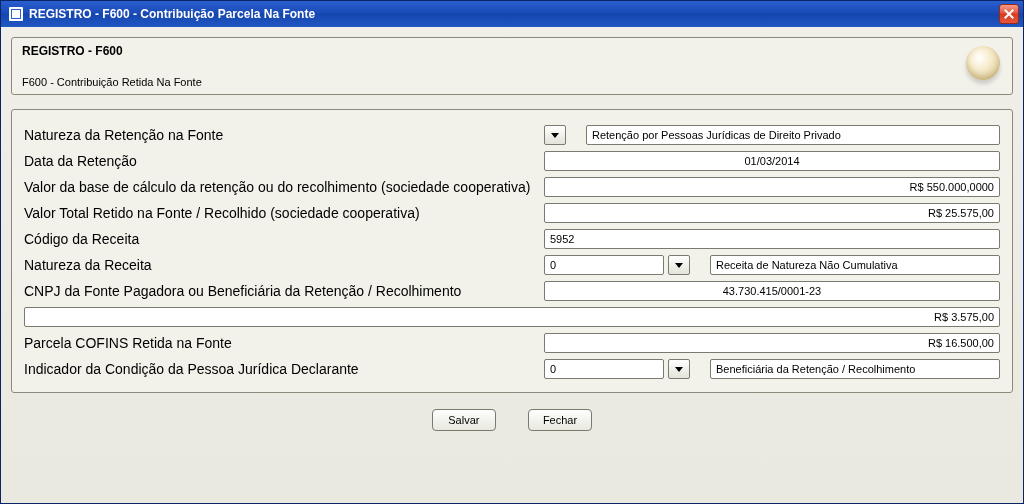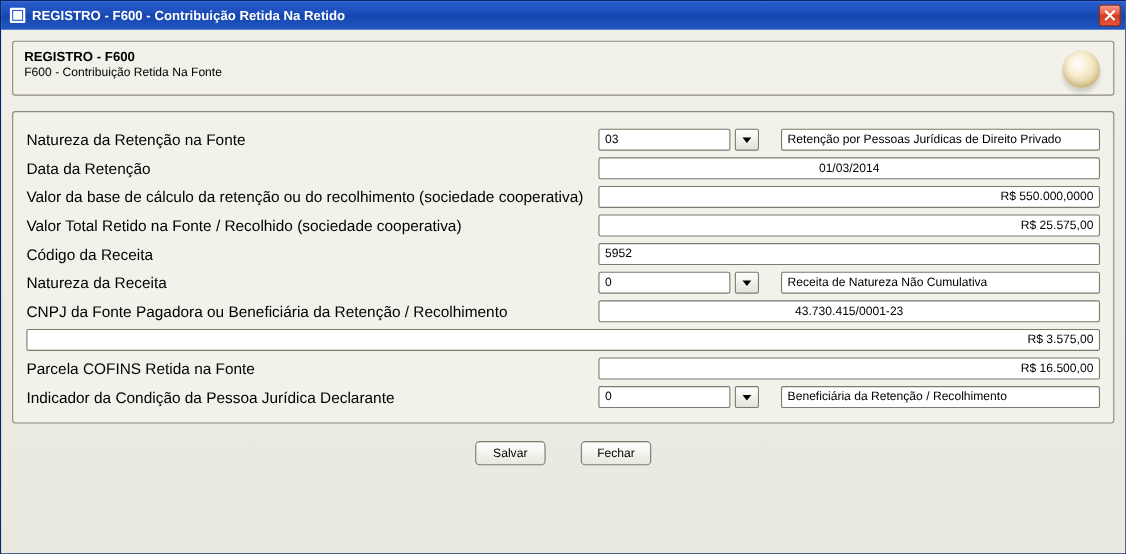--- a/index.html
+++ b/index.html
@@ -78,21 +78,21 @@
   }
   .header-box {
     border: 1px solid #8a8a7a;
     border-radius: 3px;
     background: #f2f1ea;
     padding: 6px 10px;
     position: relative;
     min-height: 50px;
   }
   .header-title { font-weight: bold; font-size: 12px; }
-  .header-sub { font-size: 11px; margin-top: 2px; }
+  .header-sub { font-size: 11px; margin-top: 18px; }
   .header-icon {
     position: absolute;
     right: 12px;
     top: 8px;
     width: 34px;
     height: 34px;
     background: radial-gradient(circle at 40% 35%, #fff 0%, #f8edd0 35%, #e6d6a8 70%, #c9b985 100%);
     border-radius: 50%;
     box-shadow: 0 4px 4px rgba(0,0,0,0.15), inset 0 -3px 6px rgba(150,120,60,0.4);
   }
@@ -190,40 +190,39 @@
     line-height: 16px;
   }
 </style>
 </head>
 <body>
 
 <div class="window">
 
   <div class="titlebar">
     <span class="titlebar-icon"></span>
-    <span class="title-text">REGISTRO - F600 - Contribuição Retida Na Retido</span>
+    <span class="title-text">REGISTRO - F600 - Contribuição Parcela Na Fonte</span>
     <div class="close-btn">
       <span class="close-x"></span>
     </div>
   </div>
 
   <div class="content">
 
     <div class="header-box">
       <div class="header-title">REGISTRO - F600</div>
       <div class="header-sub">F600 - Contribuição Retida Na Fonte</div>
       <div class="header-icon"></div>
     </div>
 
     <div class="form-box">
 
       <div class="row">
         <div class="label">Natureza da Retenção na Fonte</div>
         <div class="field-area">
-          <input class="input w-code" value="03" style="">
           <div class="dropdown-btn">
             <span class="caret-down"></span>
           </div>
           <div class="desc-box">Retenção por Pessoas Jurídicas de Direito Privado</div>
         </div>
       </div>
 
       <div class="row">
         <div class="label">Data da Retenção</div>
         <div class="field-area">

